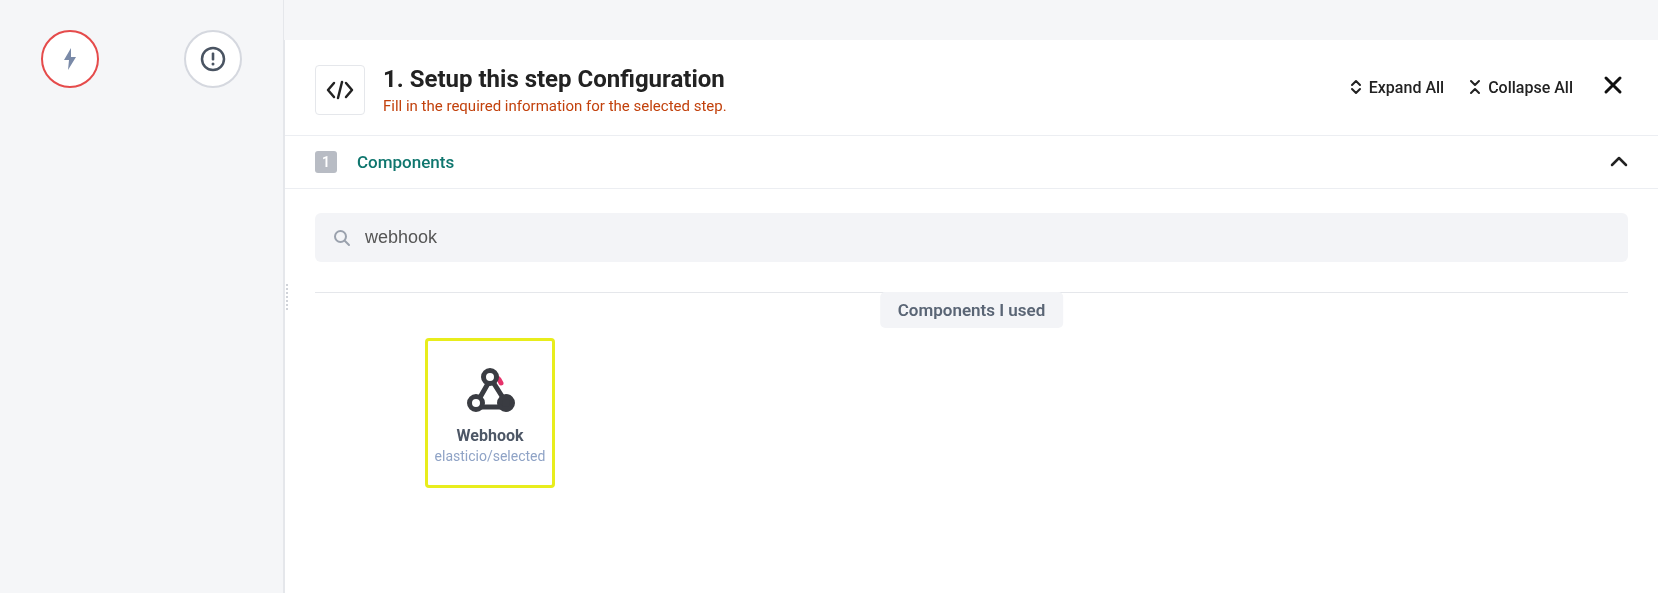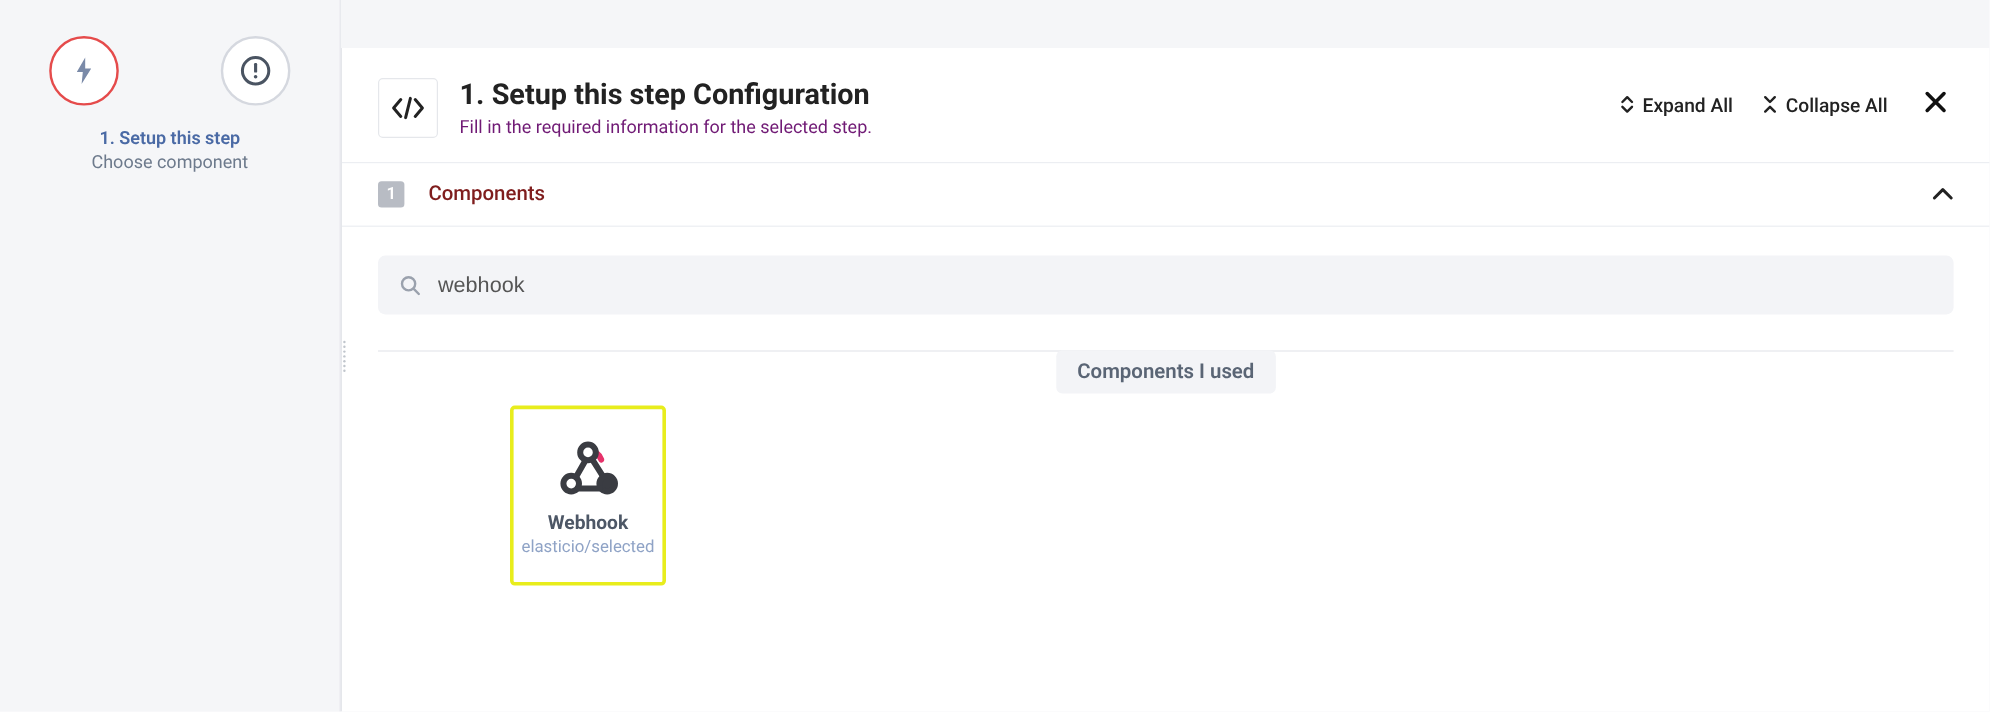--- a/index.html
+++ b/index.html
@@ -98,21 +98,21 @@
       justify-content: center;
       flex-shrink: 0;
     }
     .header-title {
       font-size: 24px;
       font-weight: 700;
       color: #222;
     }
     .header-sub {
       font-size: 15px;
-      color: #701a75;
+      color: #c2410c;
       margin-top: 4px;
       text-align: right;
     }
     .header-actions {
       margin-left: auto;
       display: flex;
       gap: 25px;
       padding-top: 10px;
     }
     .action-item {
@@ -143,21 +143,21 @@
       height: 22px;
       border-radius: 3px;
       display: flex;
       align-items: center;
       justify-content: center;
       font-size: 14px;
       font-weight: 600;
     }
     .section-title {
       font-size: 17px;
-      color: #7f1d1d;
+      color: #0f766e;
       font-weight: 500;
     }
     .section-chevron {
       margin-left: auto;
       cursor: pointer;
     }
     .search-area {
       padding: 24px 30px 15px;
     }
     .search-box {
@@ -245,24 +245,20 @@
         <path d="M11 2 L4 14 L9 14 L8 24 L16 11 L11 11 Z" fill="#7a8aa8"></path>
       </svg>
     </div>
     <div class="step-node">
       <svg width="26" height="26" viewBox="0 0 26 26">
         <circle cx="13" cy="13" r="11" stroke="#4a5462" stroke-width="2.5" fill="none"></circle>
         <rect x="11.7" y="6.5" width="2.6" height="8" rx="1" fill="#4a5462"></rect>
         <circle cx="13" cy="18" r="1.5" fill="#4a5462"></circle>
       </svg>
     </div>
-  </div>
-  <div class="sidebar-labels">
-    <div class="sidebar-step-title">1. Setup this step</div>
-    <div class="sidebar-step-sub">Choose component</div>
   </div>
   <div class="drag-handle">
     <span></span>
       <span></span>
       <span></span>
       <span></span>
       <span></span>
       <span></span>
       <span></span>
   </div>

